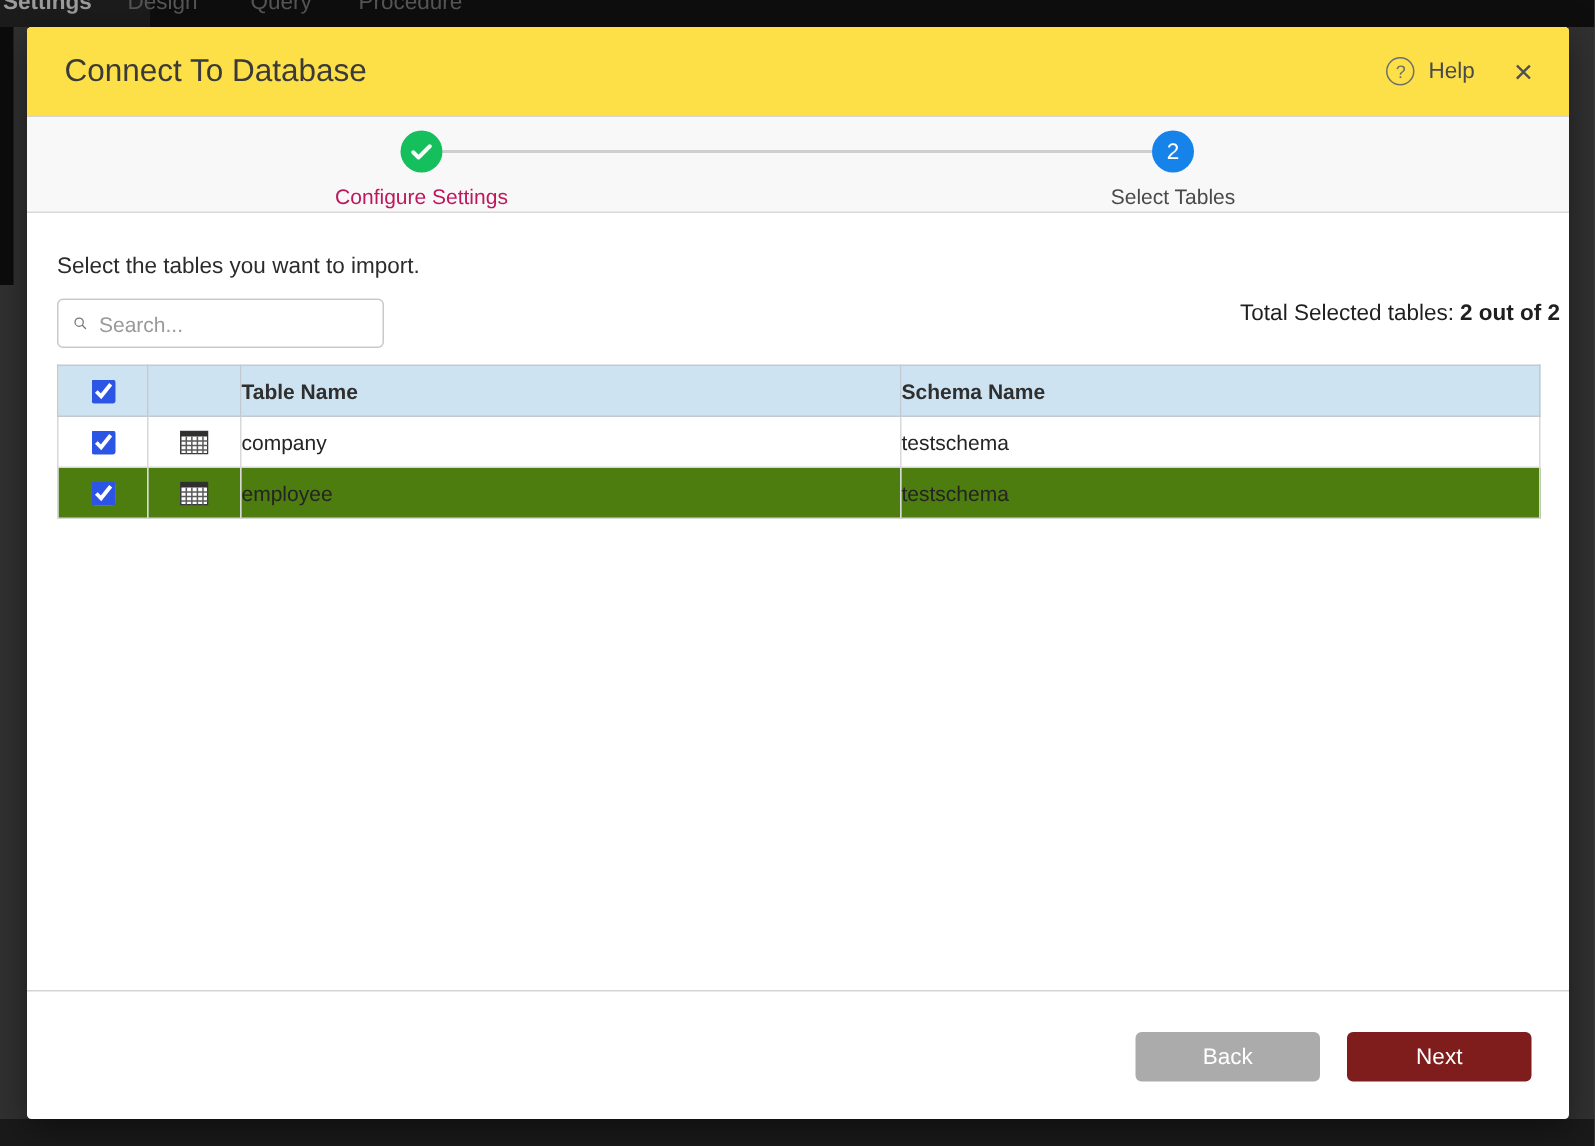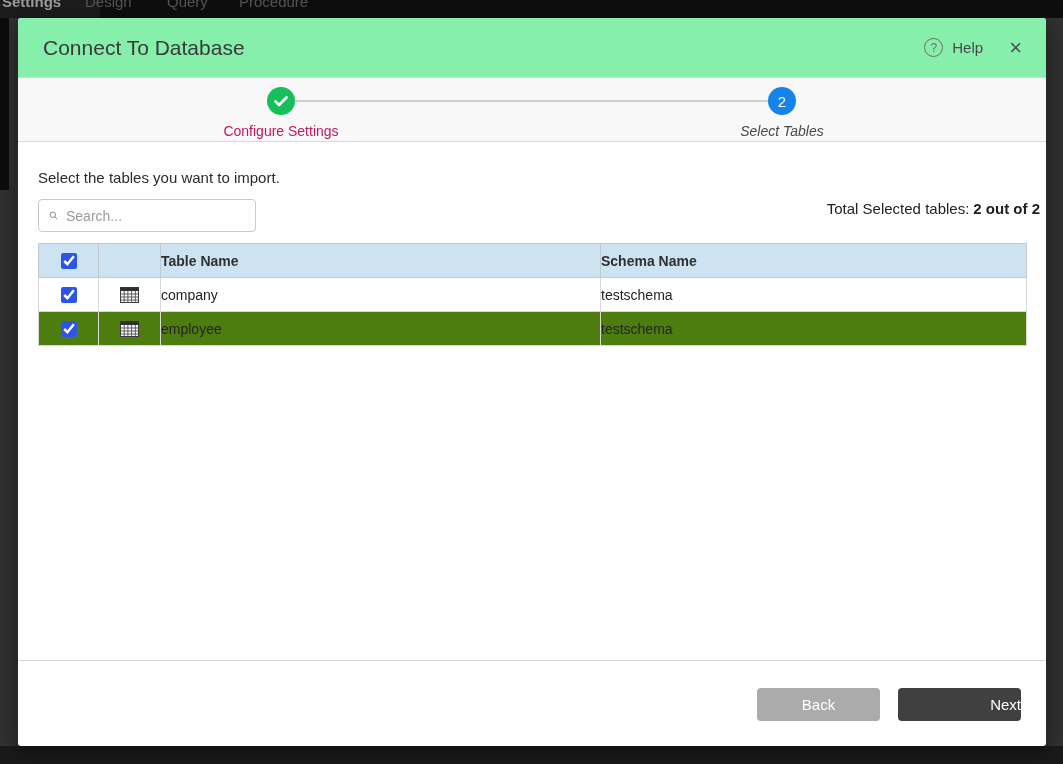--- a/index.html
+++ b/index.html
@@ -16,21 +16,21 @@
   .left-dark { position:absolute; left:0; top:18px; width:9px; height:172px; background:#0c0c0c; }
   .bottom-shade { position:absolute; left:0; top:746px; width:100%; height:18px; background:#1a1a1a; }
 
   
   .modal {
     position:absolute; left:18px; top:18px; width:1028px; height:728px;
     background:#ffffff; border-radius:3px; box-shadow:0 6px 24px rgba(0,0,0,.45);
   }
   .modal-header {
     position:absolute; left:0; top:0; width:100%; height:60px;
-    background:#86efac; border-bottom:1px solid #d6d6d6; border-radius:3px 3px 0 0;
+    background:#fde047; border-bottom:1px solid #d6d6d6; border-radius:3px 3px 0 0;
     display:flex; align-items:center; padding:0 24px 0 25px;
   }
   .modal-title { flex:1; font-size:21px; color:#3a3a3a; }
   .help-group { display:flex; align-items:center; margin-right:26px; cursor:pointer; }
   .help-circle {
     width:19px; height:19px; border:1.5px solid #6e6e6e; border-radius:50%;
     display:flex; align-items:center; justify-content:center;
     font-size:12px; color:#6e6e6e; margin-right:9px;
   }
   .help-label { font-size:15px; color:#4a4a4a; }
@@ -45,21 +45,21 @@
   .step { position:absolute; top:9px; width:220px; transform:translateX(-50%); text-align:center; }
   .step-1 { left:263px; } .step-2 { left:764px; }
   .step-circle {
     width:28px; height:28px; border-radius:50%; margin:0 auto;
     display:flex; align-items:center; justify-content:center; position:relative; z-index:2;
   }
   .step-circle.done { background:#15c05c; }
   .step-circle.current { background:#1583e9; color:#fff; font-size:15px; }
   .step-label { margin-top:8px; font-size:14px; }
   .step-label.done-label { color:#be185d; }
-  .step-label.current-label { color:#4a4a4a;font-style:italic; }
+  .step-label.current-label { color:#4a4a4a; }
 
   
   .instruction { position:absolute; left:20px; top:151px; font-size:15px; color:#2b2b2b; }
   .search-box {
     position:absolute; left:20px; top:181px; width:218px; height:33px;
     border:1px solid #c9c9c9; border-radius:4px; background:#fff;
     display:flex; align-items:center; padding:0 8px 0 10px;
   }
   .search-box input {
     border:none; outline:none; flex:1; font-size:14px; color:#333; margin-left:8px;
@@ -86,21 +86,21 @@
   input[type="checkbox"] { width:16px; height:16px; accent-color:#2d55e5; vertical-align:middle; cursor:pointer; }
   .grid-icon { display:inline-block; vertical-align:middle; }
 
   
   .footer-divider { position:absolute; left:0; top:642px; width:100%; height:1px; background:#d4d4d4; }
   .btn {
     position:absolute; top:670px; width:123px; height:33px; border:none; border-radius:4px;
     color:#fff; font-size:15px; font-family:"Liberation Sans", sans-serif; cursor:pointer;
   }
   .btn-back { left:739px; background:#ababab; }
-  .btn-next { left:880px; background:#404040;text-align:right; }
+  .btn-next { left:880px; background:#7f1d1d; }
 </style>
 </head>
 <body>
 
 <div class="screen">
 
   <div class="topbar">
     <span class="settings-block"></span>
     <span class="bg-tab active" style="left:2px">Settings</span>
     <span class="bg-tab" style="left:85px">Design</span>

